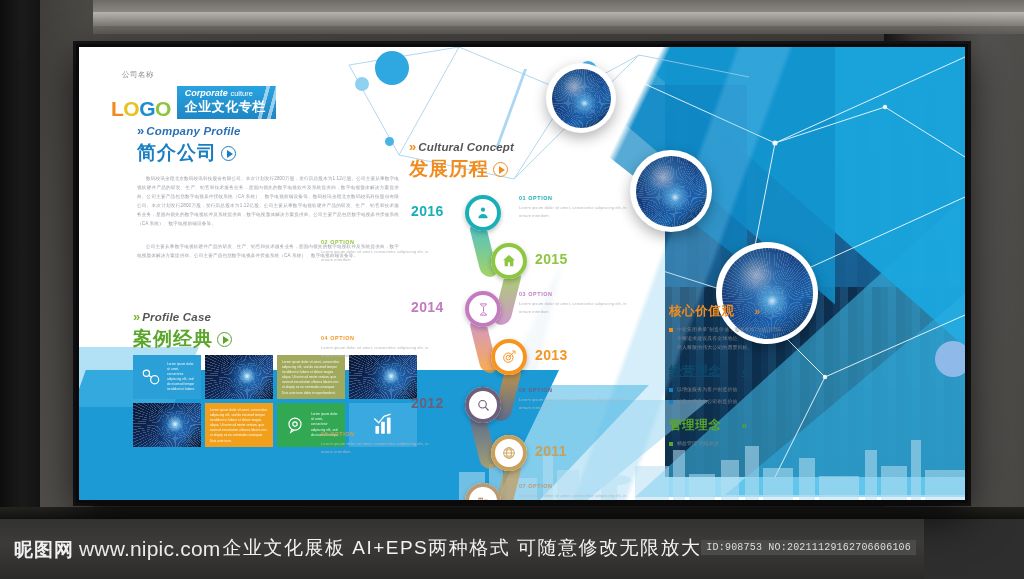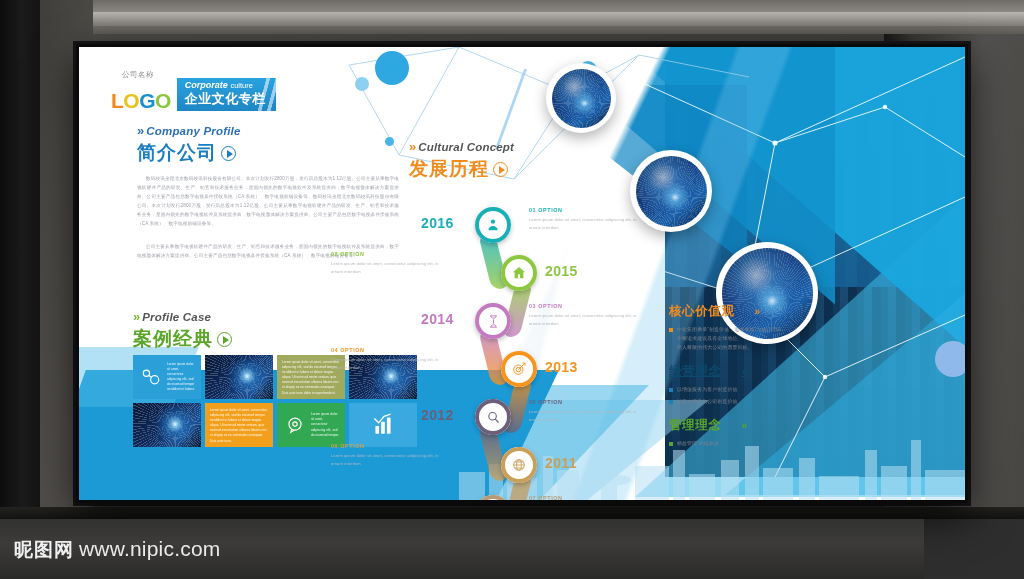--- a/index.html
+++ b/index.html
@@ -113,21 +113,21 @@
   
   .skyline { position:absolute; left:380px; bottom:0; width:512px; height:80px; opacity:.55; }
 
   
   .netlines { position:absolute; left:260px; top:0; width:420px; height:140px; }
   .dot { position:absolute; border-radius:50%; background:#3cb0e6; }
 
   
   .logo-bar { position:absolute; left:32px; top:24px; display:flex; align-items:flex-end; gap:6px; }
   .logo-block { line-height:1; }
-  .logo-cn { font-size:7.5px; color:#8d8d8d; letter-spacing:.5px; margin-left:11px; margin-bottom:11px; }
+  .logo-cn { font-size:7.5px; color:#8d8d8d; letter-spacing:.5px; margin-left:11px; margin-bottom:19px; }
   .logo-word { font-size:21px; font-weight:700; letter-spacing:-.5px; }
   .logo-word span:nth-child(1){ color:#f08a1e; }
   .logo-word span:nth-child(2){ color:#e8c21a; }
   .logo-word span:nth-child(3){ color:#1a8fd0; }
   .logo-word span:nth-child(4){ color:#8cc63e; }
   .logo-badge {
     background:linear-gradient(180deg,#29a3e0,#1f86c4);
     padding:3px 10px 4px 8px; position:relative; overflow:hidden;
   }
   .logo-badge-en { color:#fff; font-size:9px; font-weight:700; font-style:italic; line-height:1.1; }
@@ -186,21 +186,21 @@
   .tile.blue2 { background:#3aa9df; display:flex; align-items:center; justify-content:center; }
   .tile.photo {
     background:
       radial-gradient(circle at 62% 48%, rgba(255,255,255,.95) 0%, rgba(140,215,255,.8) 6%, rgba(40,130,210,.5) 18%, rgba(8,30,70,0) 44%),
       repeating-conic-gradient(from 10deg at 62% 48%, rgba(255,255,255,.22) 0deg 1.2deg, rgba(255,255,255,0) 1.2deg 4deg),
       linear-gradient(130deg,#071634,#0d2a5e 45%,#1b4f93 75%,#08142c);
   }
   .tile-ico { width:22px; height:22px; margin-left:7px; flex:0 0 auto; }
 
   
-  .timeline { position:absolute; left:340px; top:148px; width:190px; height:300px;margin-top:12px; }
+  .timeline { position:absolute; left:330px; top:148px; width:190px; height:300px; }
   .tl-node {
     position:absolute; width:36px; height:36px; border-radius:50%;
     background:#fff; display:flex; align-items:center; justify-content:center;
     box-shadow:0 2px 5px rgba(0,0,0,.25);
   }
   .tl-node .ring {
     position:absolute; inset:0; border-radius:50%; border:4px solid currentColor;
   }
   .tl-node .inner {
     position:absolute; inset:5px; border-radius:50%; background:#fff;
@@ -644,13 +644,15 @@
   </div>
 
 </div>
 </div>
 
 <div id="caption-bar">
   <div class="wm">
     <span class="wm-cn">昵图网</span>
     <span class="wm-url">www.nipic.com</span>
   </div>
+  <div class="cap-title">企业文化展板  AI+EPS两种格式  可随意修改无限放大</div>
+  <div class="cap-id">ID:908753 NO:20211129162706606106</div>
 </div>
 
 </body></html>

